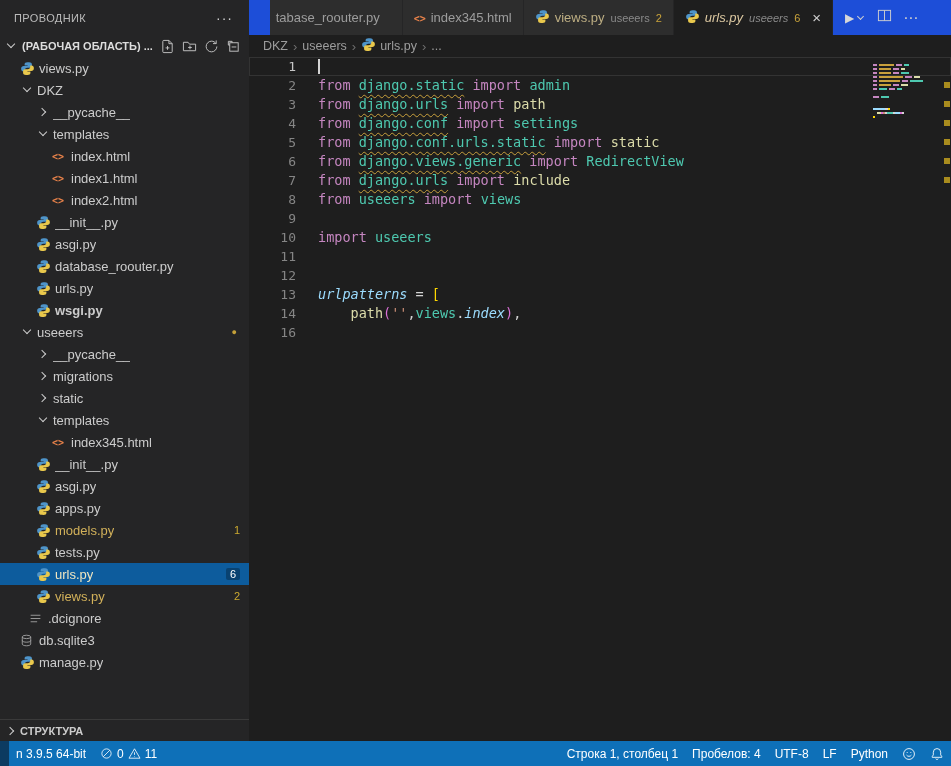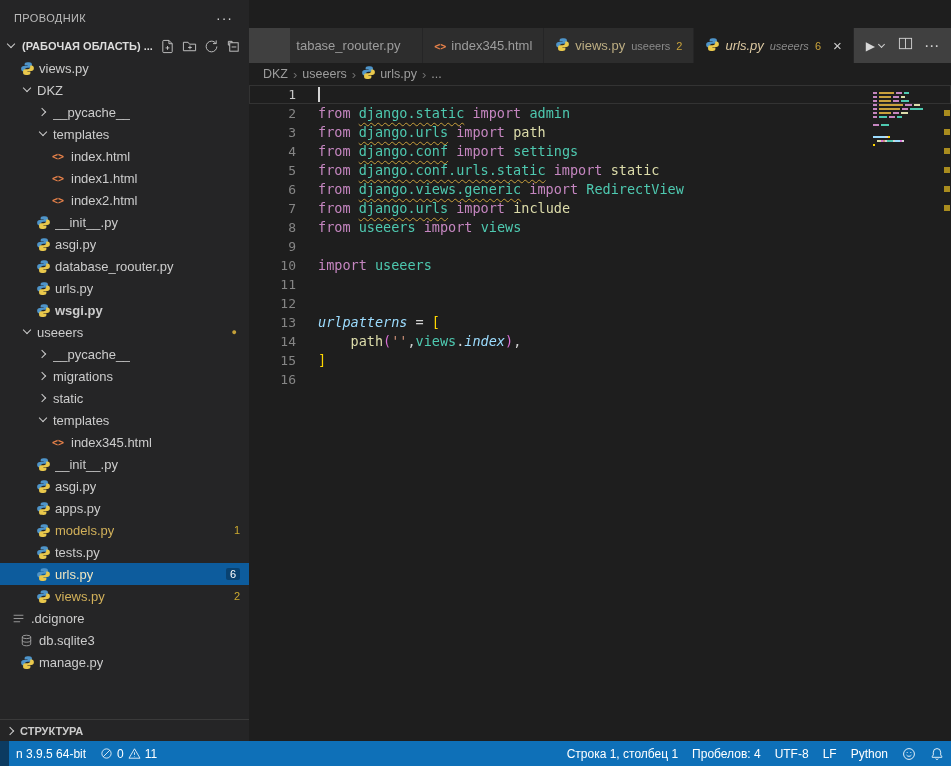--- a/index.html
+++ b/index.html
@@ -29,21 +29,21 @@
   .tree-row.selected .tree-label{color:#f0e6c0;}
   .tree-badge{margin-left:auto;margin-right:9px;font-size:11px;color:#cba92f;}
   .tree-row.selected .tree-badge{color:#ffffff;background:rgba(0,0,0,.28);padding:0 4px;border-radius:2px;}
   .mod-dot{margin-left:auto;margin-right:12px;font-size:9px;color:#c5a139;}
   .sb-structure{position:absolute;bottom:0;left:0;right:0;height:21px;display:flex;align-items:center;
     font-size:11px;font-weight:bold;color:#cccccc;border-top:1px solid #3a3a3a;padding-left:4px;cursor:pointer;}
   .html-glyph{color:#e8824a;font-size:10px;font-weight:bold;font-family:"DejaVu Sans Mono",monospace;}
 
   
   #editor{flex:1;display:flex;flex-direction:column;min-width:0;background:#1e1e1e;}
-  #tabbar{height:35px;background:#404040;display:flex;justify-content:flex-end;flex-shrink:0;margin-top:28px;}
+  #tabbar{height:35px;background:#1d4ed8;display:flex;justify-content:center;flex-shrink:0;}
   #tabs{display:flex;min-width:0;}
   .tab{display:flex;align-items:center;gap:5px;padding:0 11px;background:#2d2d2d;border-right:1px solid #252526;
     font-size:13px;color:#969696;cursor:pointer;white-space:nowrap;}
   .tab.clipped{width:133px;box-sizing:border-box;overflow:hidden;padding-left:6px;}
   .tab.active{background:#1e1e1e;}
   .tab .tab-label{color:#9d9d9d;}
   .tab.warn .tab-label{color:#bdae83;}
   .tab.active .tab-label{color:#ddc9a2;}
   .tab.italic .tab-label,.tab.italic .desc{font-style:italic;}
   .desc{font-size:11px;color:#8a8a8a;margin-left:1px;}
@@ -298,21 +298,21 @@
           <div class="tree-row warn" style="padding-left: 36px;">
             <span class="icon">
               <svg width="15" height="15" viewBox="0 0 16 16">
                 <path fill="#4e94c9" d="M7.9 1.2c-2 0-3 .9-3 2.1v1.6h3.2v.5H3.9c-1.5 0-2.7 1.1-2.7 2.9 0 1.7 1 2.9 2.5 2.9h1.4V9.6c0-1.4 1.2-2.4 2.6-2.4h2.9c1.2 0 2.1-1 2.1-2.2V3.3c0-1.2-1.3-2.1-3-2.1z"></path>
                 <path fill="#e9c84c" d="M8.1 14.8c2 0 3-.9 3-2.1v-1.6H7.9v-.5h4.2c1.5 0 2.7-1.1 2.7-2.9 0-1.7-1-2.9-2.5-2.9h-1.4v1.6c0 1.4-1.2 2.4-2.6 2.4H5.4c-1.2 0-2.1 1-2.1 2.2v1.7c0 1.2 1.3 2.1 3 2.1z"></path>
               </svg>
             </span>
             <span class="tree-label">views.py</span>
             <span class="tree-badge">2</span>
           </div>
-          <div class="tree-row" style="padding-left: 12px;">
+          <div class="tree-row" style="padding-left: 29px;">
             <span class="icon">
               <svg width="13" height="13" viewBox="0 0 16 16" fill="none" stroke="#b0b0b0">
                 <path d="M2 4h12M2 8h12M2 12h8"></path>
               </svg>
             </span>
             <span class="tree-label">.dcignore</span>
           </div>
           <div class="tree-row" style="padding-left: 20px;">
             <span class="icon">
               <svg width="13" height="13" viewBox="0 0 16 16" fill="none" stroke="#b0b0b0">
@@ -411,21 +411,20 @@
             <div class="code-line"><span class="ln">5</span><span class="line-content"><span class="tk-kw">from</span><span class="tk-pl"> </span><span class="tk-modsq">django.conf.urls.static</span><span class="tk-pl"> </span><span class="tk-kw">import</span><span class="tk-pl"> </span><span class="tk-func">static</span></span></div>
             <div class="code-line"><span class="ln">6</span><span class="line-content"><span class="tk-kw">from</span><span class="tk-pl"> </span><span class="tk-modsq">django.views.generic</span><span class="tk-pl"> </span><span class="tk-kw">import</span><span class="tk-pl"> </span><span class="tk-mod">RedirectView</span></span></div>
             <div class="code-line"><span class="ln">7</span><span class="line-content"><span class="tk-kw">from</span><span class="tk-pl"> </span><span class="tk-modsq">django.urls</span><span class="tk-pl"> </span><span class="tk-kw">import</span><span class="tk-pl"> </span><span class="tk-func">include</span></span></div>
             <div class="code-line"><span class="ln">8</span><span class="line-content"><span class="tk-kw">from</span><span class="tk-pl"> </span><span class="tk-mod">useeers</span><span class="tk-pl"> </span><span class="tk-kw">import</span><span class="tk-pl"> </span><span class="tk-mod">views</span></span></div>
             <div class="code-line"><span class="ln">9</span><span class="line-content"></span></div>
             <div class="code-line"><span class="ln">10</span><span class="line-content"><span class="tk-kw">import</span><span class="tk-pl"> </span><span class="tk-mod">useeers</span></span></div>
             <div class="code-line"><span class="ln">11</span><span class="line-content"></span></div>
             <div class="code-line"><span class="ln">12</span><span class="line-content"></span></div>
             <div class="code-line"><span class="ln">13</span><span class="line-content"><span class="tk-var">urlpatterns</span><span class="tk-pl"> = </span><span class="tk-b1">[</span></span></div>
             <div class="code-line"><span class="ln">14</span><span class="line-content"><span class="tk-pl">    </span><span class="tk-func">path</span><span class="tk-b2">(</span><span class="tk-str">''</span><span class="tk-pl">,</span><span class="tk-mod">views</span><span class="tk-pl">.</span><span class="tk-var">index</span><span class="tk-b2">)</span><span class="tk-pl">,</span></span></div>
-            <div class="code-line"><span class="ln">15</span><span class="line-content"><span class="tk-b1">]</span></span></div>
             <div class="code-line"><span class="ln">16</span><span class="line-content"></span></div>
           </div>
         <div id="minimap">
             <div class="mm-row"></div>
             <div class="mm-row">
               <span class="mm-seg" style="width: 4.2px; background: rgb(197, 134, 192);"></span>
               <span class="mm-seg" style="width: 2px; background: transparent;"></span>
               <span class="mm-seg" style="width: 14.7px; background: rgb(200, 160, 60);"></span>
               <span class="mm-seg" style="width: 2px; background: transparent;"></span>
               <span class="mm-seg" style="width: 6.3px; background: rgb(197, 134, 192);"></span>

